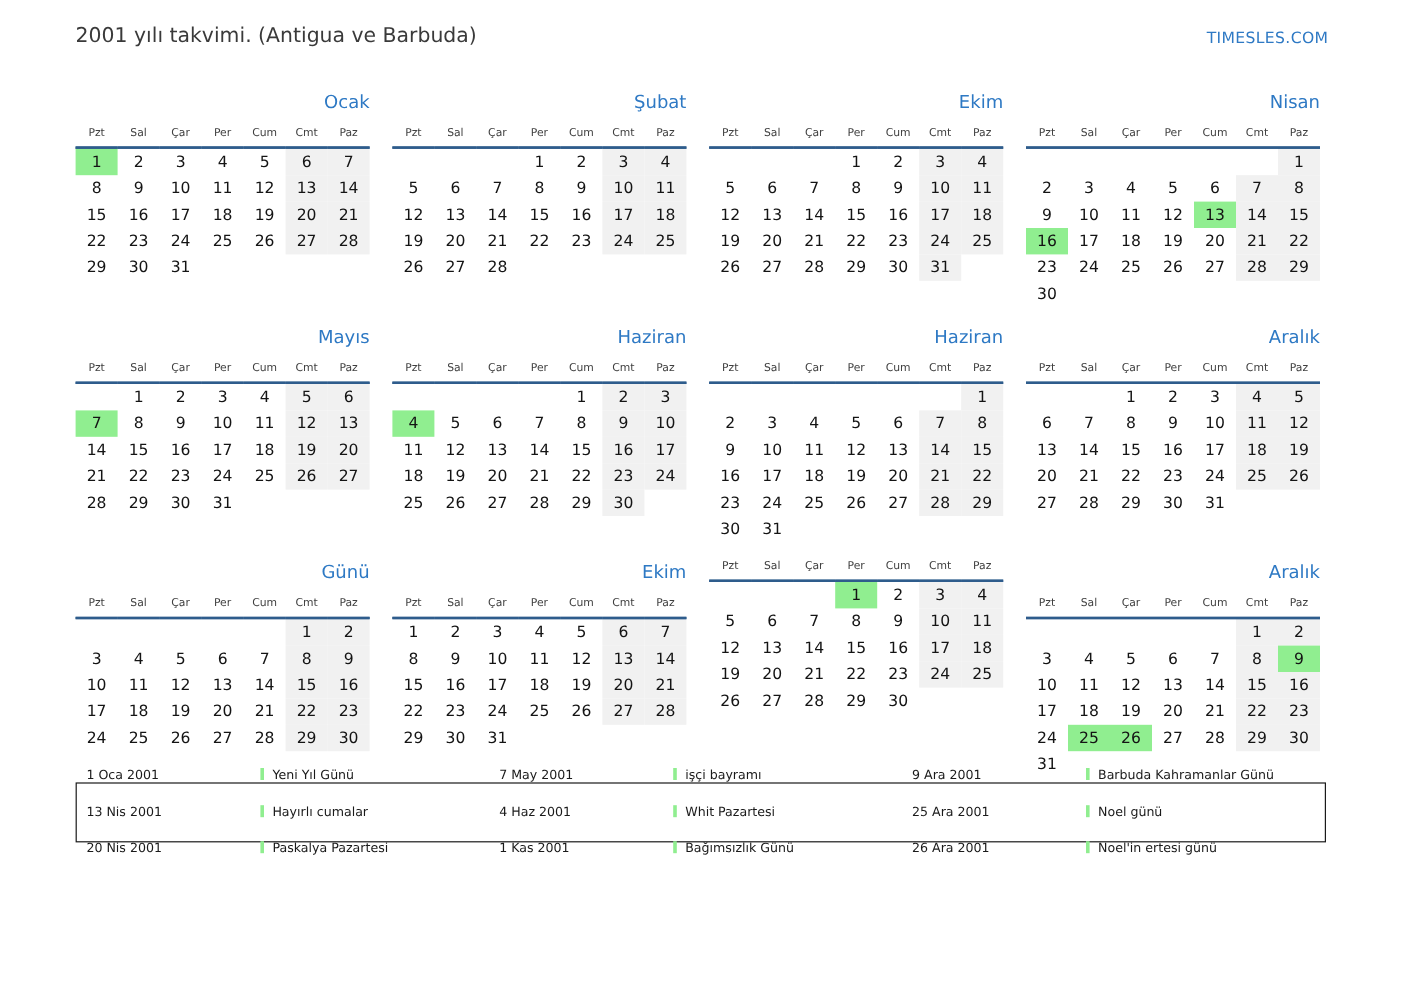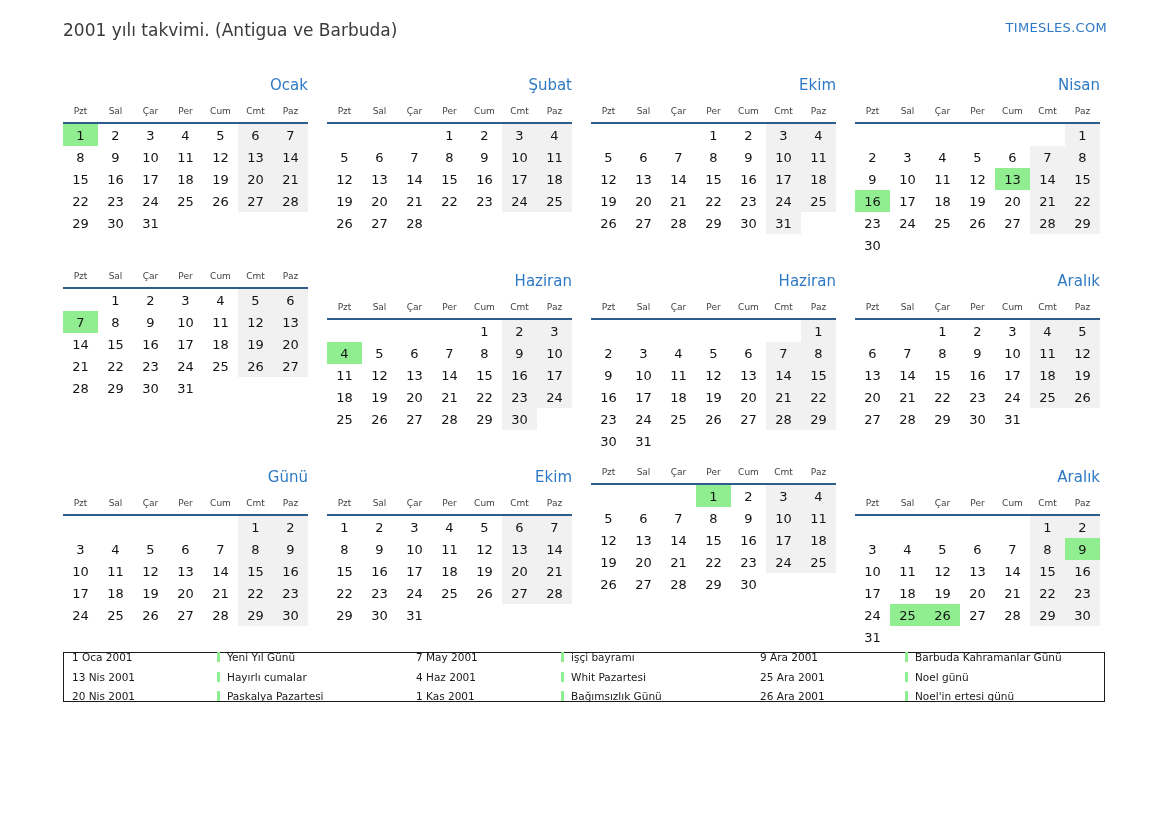--- a/index.html
+++ b/index.html
@@ -9,21 +9,21 @@
     --weekend:#f1f1f1;
   }
   html,body{margin:0;padding:0;background:#ffffff;}
   body{
     width:1169px;height:827px;position:relative;
     font-family:"DejaVu Sans","Liberation Sans",sans-serif;
     color:#1a1a1a;overflow:hidden;
   }
   .header{
     position:absolute;left:63px;top:20px;width:1044px;
-    display:flex;justify-content:space-between;align-items:flex-start;
+    display:flex;justify-content:space-between;align-items:flex-end;
   }
   .title{font-size:17px;color:#3a3a3a;}
   .site{font-size:13px;color:var(--accent);letter-spacing:.3px;cursor:pointer;text-decoration:none;}
   .months{
     position:absolute;left:63px;top:72px;
     display:grid;grid-template-columns:repeat(4,245px);
     column-gap:19px;grid-auto-rows:196px;
   }
   .month{width:245px;}
   .mtitle{
@@ -41,21 +41,21 @@
     font-size:13px;color:#141414;
   }
   td.we{background:var(--weekend);}
   td.hol{background:var(--green);}
   .legend{
     position:absolute;left:63px;top:652px;width:1042px;height:50px;
     border:1px solid #1a1a1a;box-sizing:border-box;
     display:flex;align-items:center;padding-left:8px;
   }
   .lgroup{flex:1;display:flex;min-width:0;}
-  .lcol{display:flex;flex-direction:column;row-gap:7px;}
+  .lcol{display:flex;flex-direction:column;row-gap:18px;}
   .ldates{width:145px;flex:none;}
   .ldate,.lname{font-size:10.5px;line-height:12.5px;color:#1a1a1a;white-space:nowrap;}
   .ltick{
     display:inline-block;width:3px;height:10px;background:var(--green);
     margin-right:7px;vertical-align:-1px;
   }
 </style>
 </head>
 <body>
 
@@ -320,20 +320,21 @@
             <td></td>
             <td></td>
             <td></td>
             <td></td>
             <td></td>
           </tr>
         </tbody>
       </table>
     </div>
     <div class="month">
+      <div class="mtitle">Mayıs</div>
       <table>
         <thead>
           <tr class="hdr-row">
             <th>Pzt</th>
             <th>Sal</th>
             <th>Çar</th>
             <th>Per</th>
             <th>Cum</th>
             <th>Cmt</th>
             <th>Paz</th>

